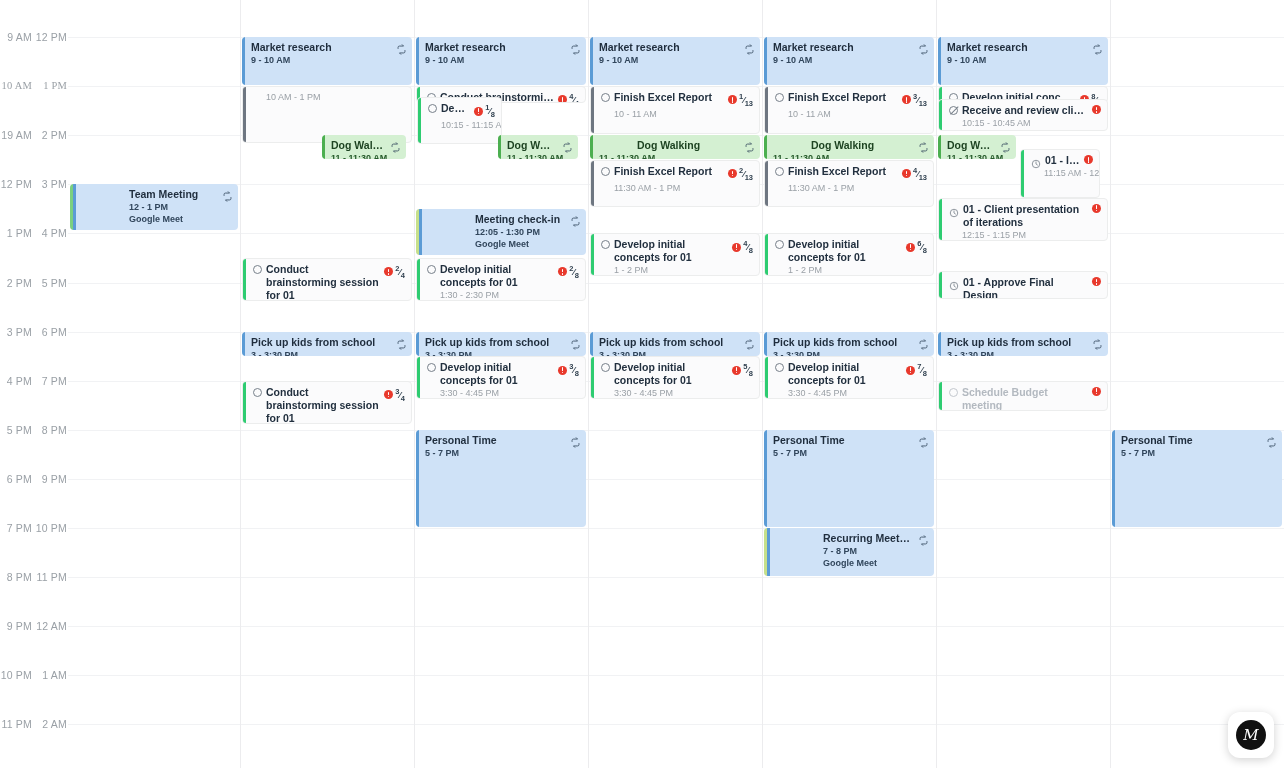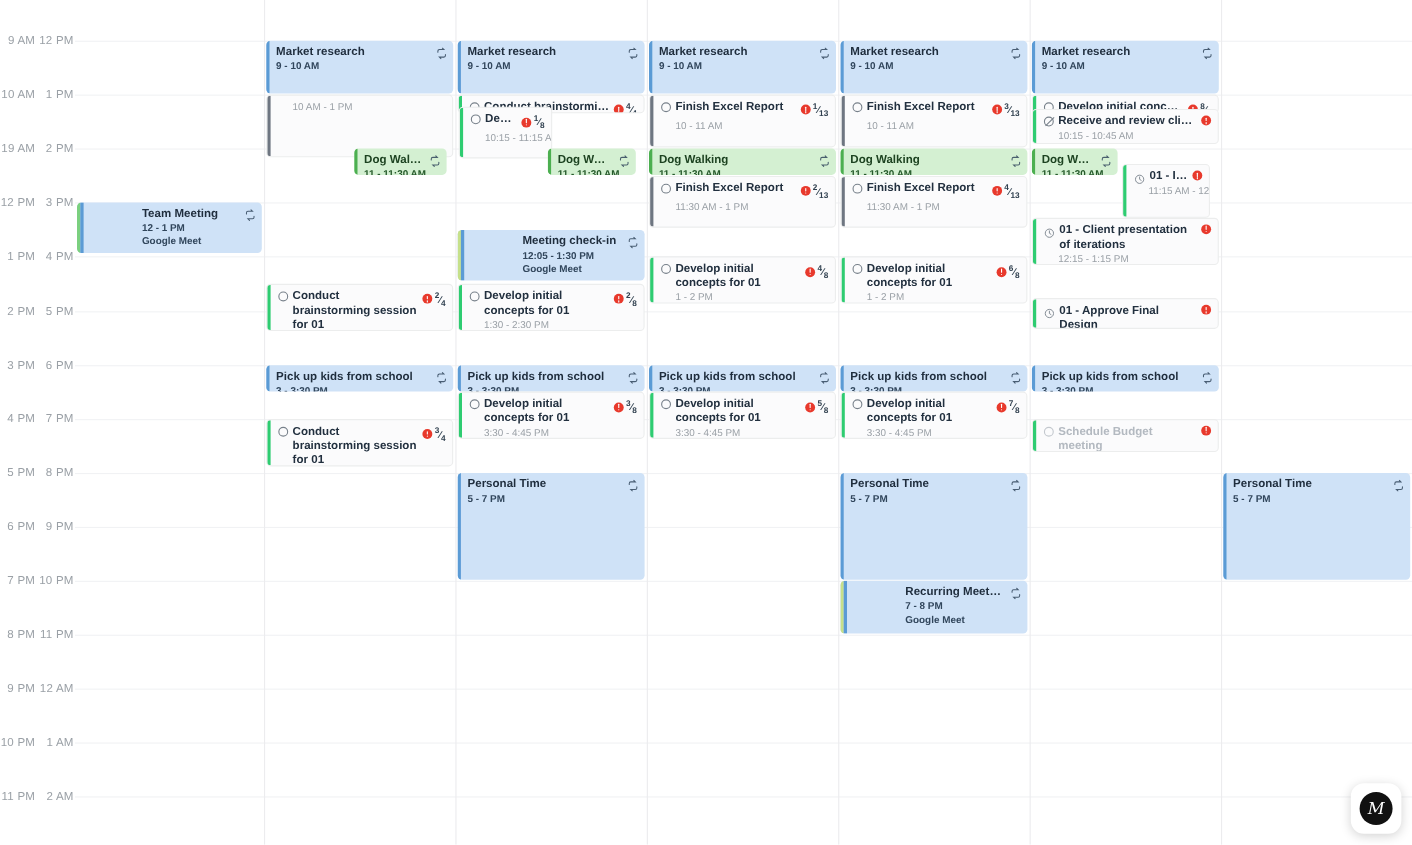--- a/index.html
+++ b/index.html
@@ -28,21 +28,21 @@
   .stripe { position:absolute; left:0; top:0; bottom:0; width:3px; }
   .stripe2 { position:absolute; left:3px; top:0; bottom:0; width:3px; }
   .inner { position:absolute; left:0; right:0; top:0; bottom:0; padding:4px 6px 3px 9px; }
   .blk.has2 .inner { padding-left:12px;margin-left:47px; }
 
   
   .ev-blue { background:#cfe2f7; }
   .ev-green { background:#d4f0d2; }
   .ev-title { font-size:10.5px; font-weight:700; color:#1f2d3d; line-height:12px;
               padding-right:16px; white-space:nowrap; overflow:hidden; text-overflow:ellipsis; }
-  .ev-green .ev-title { color:#1d4321; }
+  .ev-green .ev-title { color:#1d4321;text-align:center; }
   .ev-sub { font-size:9px; font-weight:700; color:#31465c; line-height:12px; margin-top:1px; white-space:nowrap; }
   .ev-green .ev-sub { color:#265a2b; }
   .ev-loc { font-size:9px; font-weight:700; color:#31465c; line-height:12px; white-space:nowrap; }
   .repeat { position:absolute; right:5px; top:4px; width:11px; height:11px; opacity:.85; }
 
   
   .task { background:#fbfbfc; border:1px solid #eceded; }
   .task .inner { padding:4px 6px 3px 10px; }
   .trowline { display:flex; align-items:flex-start; gap:4px; }
   .circ { flex:0 0 auto; width:9px; height:9px; border-radius:50%; border:1.3px solid #77808a; margin-top:2px; }
@@ -94,21 +94,21 @@
       <div class="vline" style="left: 762px;"></div>
       <div class="vline" style="left: 936px;"></div>
       <div class="vline" style="left: 1110px;"></div>
     </div>
 
   <div class="gutter" id="gutter">
       <div class="trow" style="top: 37px;">
         <div class="tlabel tz1">9 AM</div>
         <div class="tlabel tz2">12 PM</div>
       </div>
-      <div class="trow" style="top: 86.1px;">
+      <div class="trow" style="top: 86.1px; font-family: Liberation Serif, serif;">
         <div class="tlabel tz1">10 AM</div>
         <div class="tlabel tz2">1 PM</div>
       </div>
       <div class="trow" style="top: 135.2px;">
         <div class="tlabel tz1">19 AM</div>
         <div class="tlabel tz2">2 PM</div>
       </div>
       <div class="trow" style="top: 184.3px;">
         <div class="tlabel tz1">12 PM</div>
         <div class="tlabel tz2">3 PM</div>

